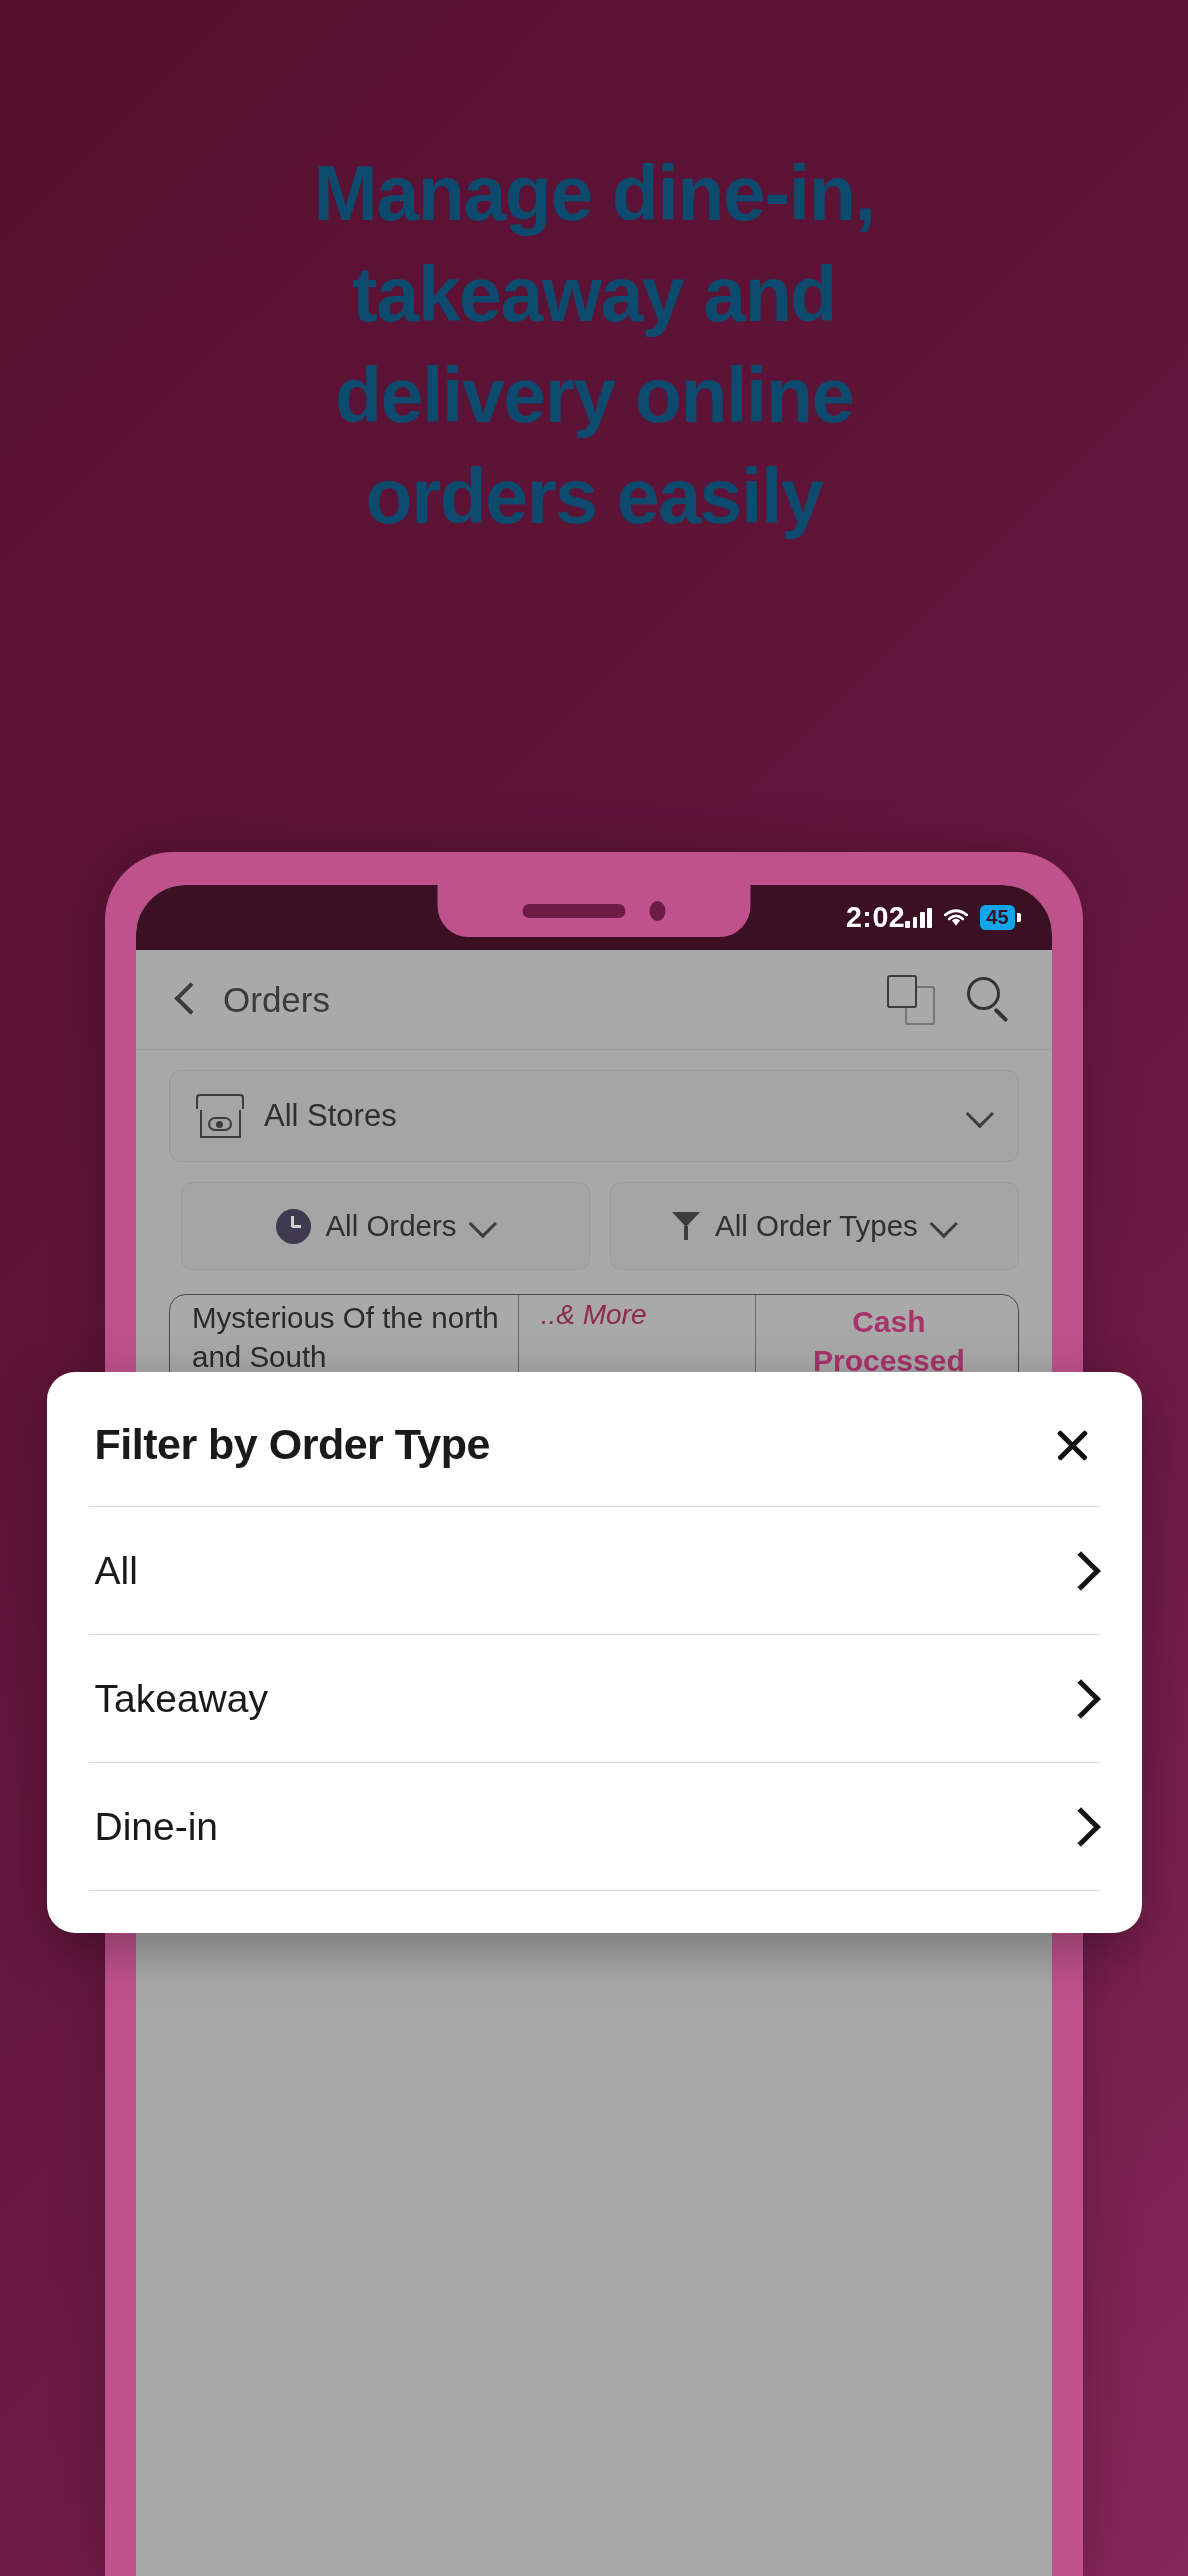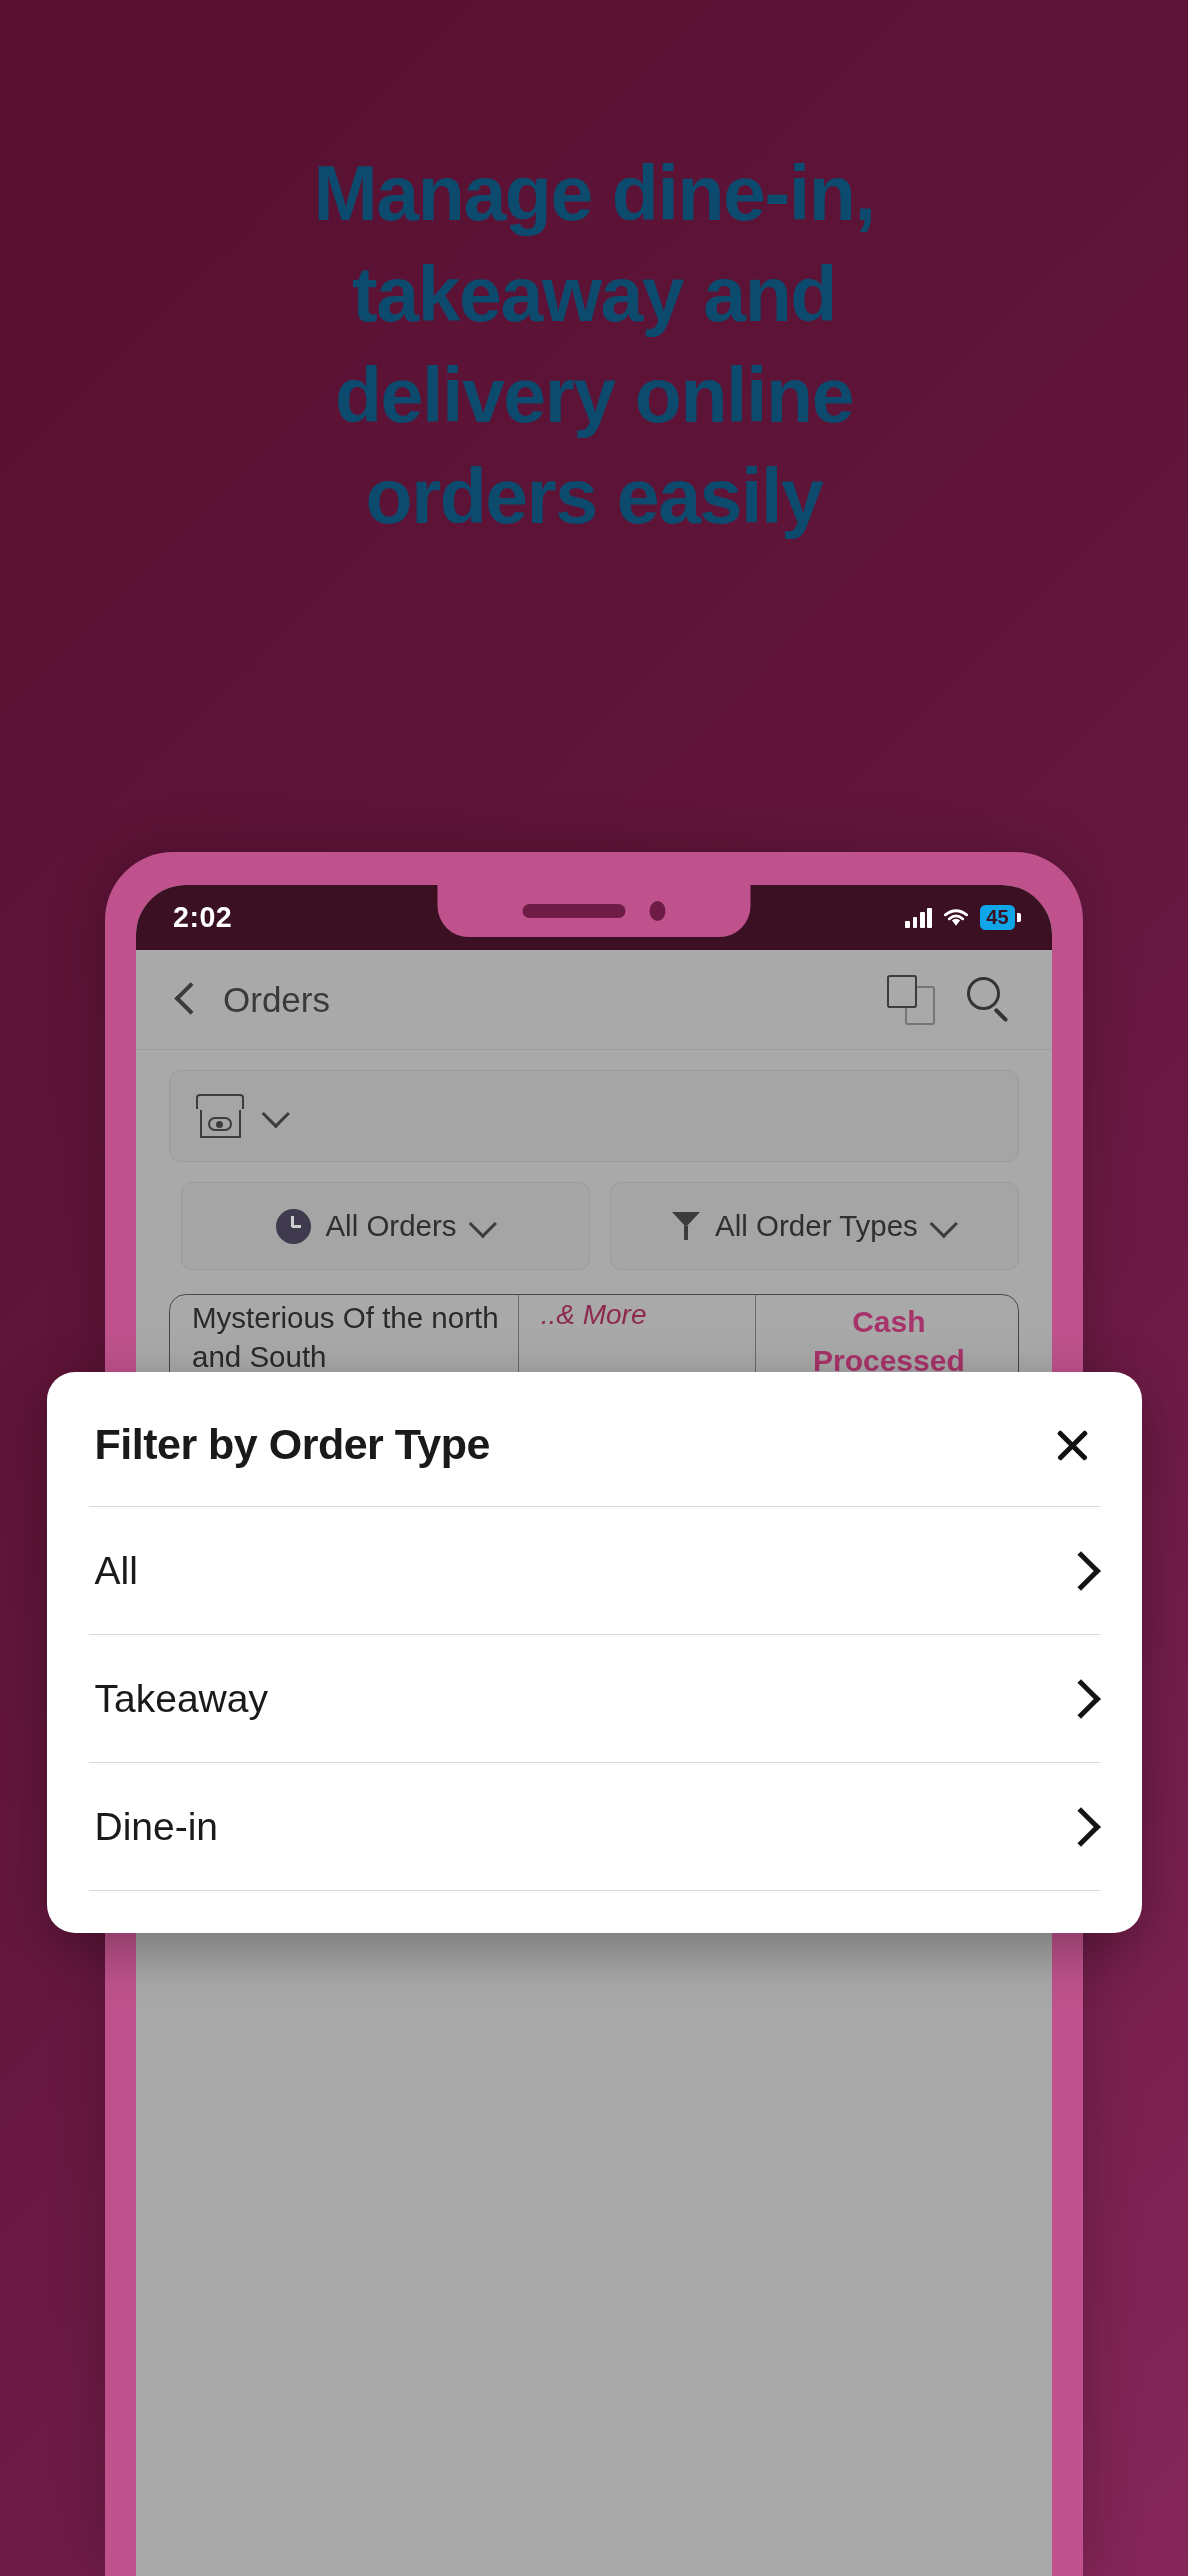--- a/index.html
+++ b/index.html
@@ -45,21 +45,21 @@
   }
 
   
   .statusbar {
     position: relative;
     height: 65px;
     background: #3a1022;
     border-radius: 48px 48px 0 0;
     display: flex;
     align-items: center;
-    justify-content: space-between;
+    justify-content: flex-end;
     padding: 0 37px;
     color: #ffffff;
   }
   .status-time { font-size: 28.6px; font-weight: 700; letter-spacing: 0.5px; }
   .notch {
     position: absolute;
     left: 50%; top: 0;
     transform: translateX(-50%);
     width: 313px; height: 52px;
     background: #bf528c;
@@ -289,20 +289,21 @@
       </div>
 
       <div class="filters">
         <div class="store-select">
           <div class="shop-icon">
             <span class="awn"></span>
               <span class="body"></span>
               <span class="oval"></span>
               <span class="dot"></span>
           </div>
+          <div class="store-label">All Stores</div>
           <div class="chev-down"></div>
         </div>
 
         <div class="chip-row">
           <div class="chip">
             <div class="clock-icon"></div>
             <div class="chip-label">All Orders</div>
             <div class="chev-down"></div>
           </div>
           <div class="chip">

